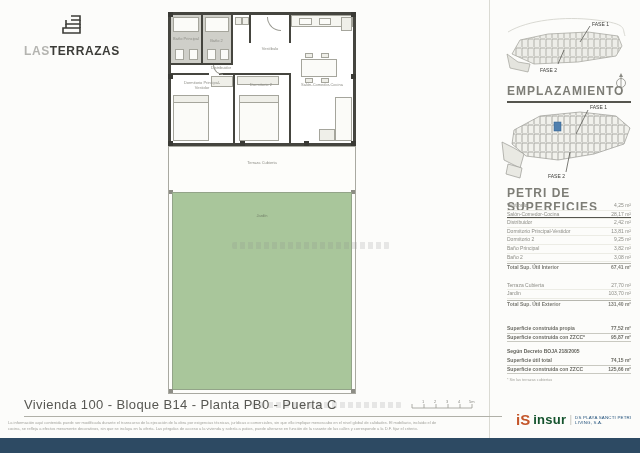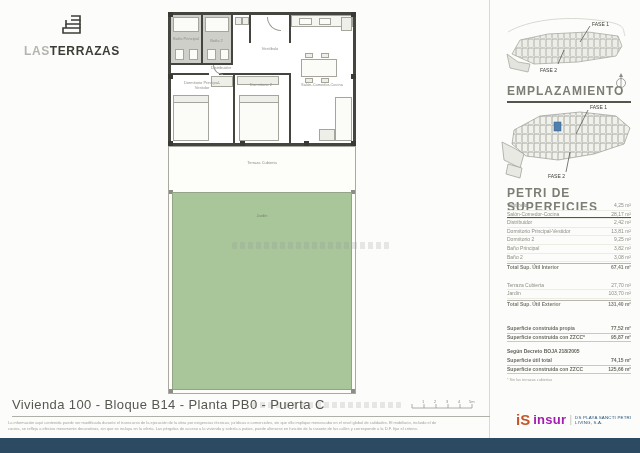--- a/index.html
+++ b/index.html
@@ -39,28 +39,28 @@
   .stable{width:124px;}
   .srow{display:flex;justify-content:space-between;font-size:5px;line-height:5.2px;color:#8d8d86;
         padding:1px 0 1.4px 0;border-bottom:1px solid #ececе5;border-bottom:1px solid #ecece5;}
   .srow .sv{text-align:right;white-space:nowrap;}
   .srow.total{border-top:1px solid #b7b7af;border-bottom:none;color:#7b7b74;font-weight:bold;margin-top:1px;}
   .srow.dark{color:#6c6c65;font-weight:bold;border-bottom:1px solid #c9c9c1;}
   .decree{font-size:5px;font-weight:bold;color:#63635c;margin:6px 0 3px 0;}
   .footnote{font-size:3.8px;color:#a3a39c;margin-top:4px;}
   svg text{font-family:"Liberation Sans",sans-serif;font-size:5px;fill:#3c3c38;}
   
-  .sheet-title{position:absolute;left:12px;top:397px;width:478px;font-size:13px;letter-spacing:.4px;color:#575752;
+  .sheet-title{position:absolute;left:24px;top:397px;width:478px;font-size:13px;letter-spacing:.4px;color:#575752;
                border-bottom:1px solid #b0b0a8;padding-bottom:4px;}
   .disclaimer{position:absolute;left:8px;top:420px;width:480px;font-size:4px;line-height:5.6px;color:#a3a39d;
               white-space:nowrap;overflow:hidden;}
   .scalebar{position:absolute;left:410px;top:398px;}
   .insur{position:absolute;left:516px;top:412px;display:flex;align-items:center;gap:3px;}
   .insur-mark{font-size:15px;font-weight:bold;color:#c4562a;line-height:14px;}
-  .insur-text{font-size:13px;font-weight:bold;color:#a21caf;letter-spacing:.3px;}
+  .insur-text{font-size:13px;font-weight:bold;color:#14532d;letter-spacing:.3px;}
   .insur-sep{color:#c2c2bb;font-size:10px;}
   .insur-co{font-size:4.4px;color:#1e4e79;letter-spacing:.2px;}
   .bar{position:absolute;left:0;bottom:0;width:640px;height:15px;background:#2d4a63;}
 </style>
 </head>
 <body>
 
 <div class="page">
 
   <div class="brand">

